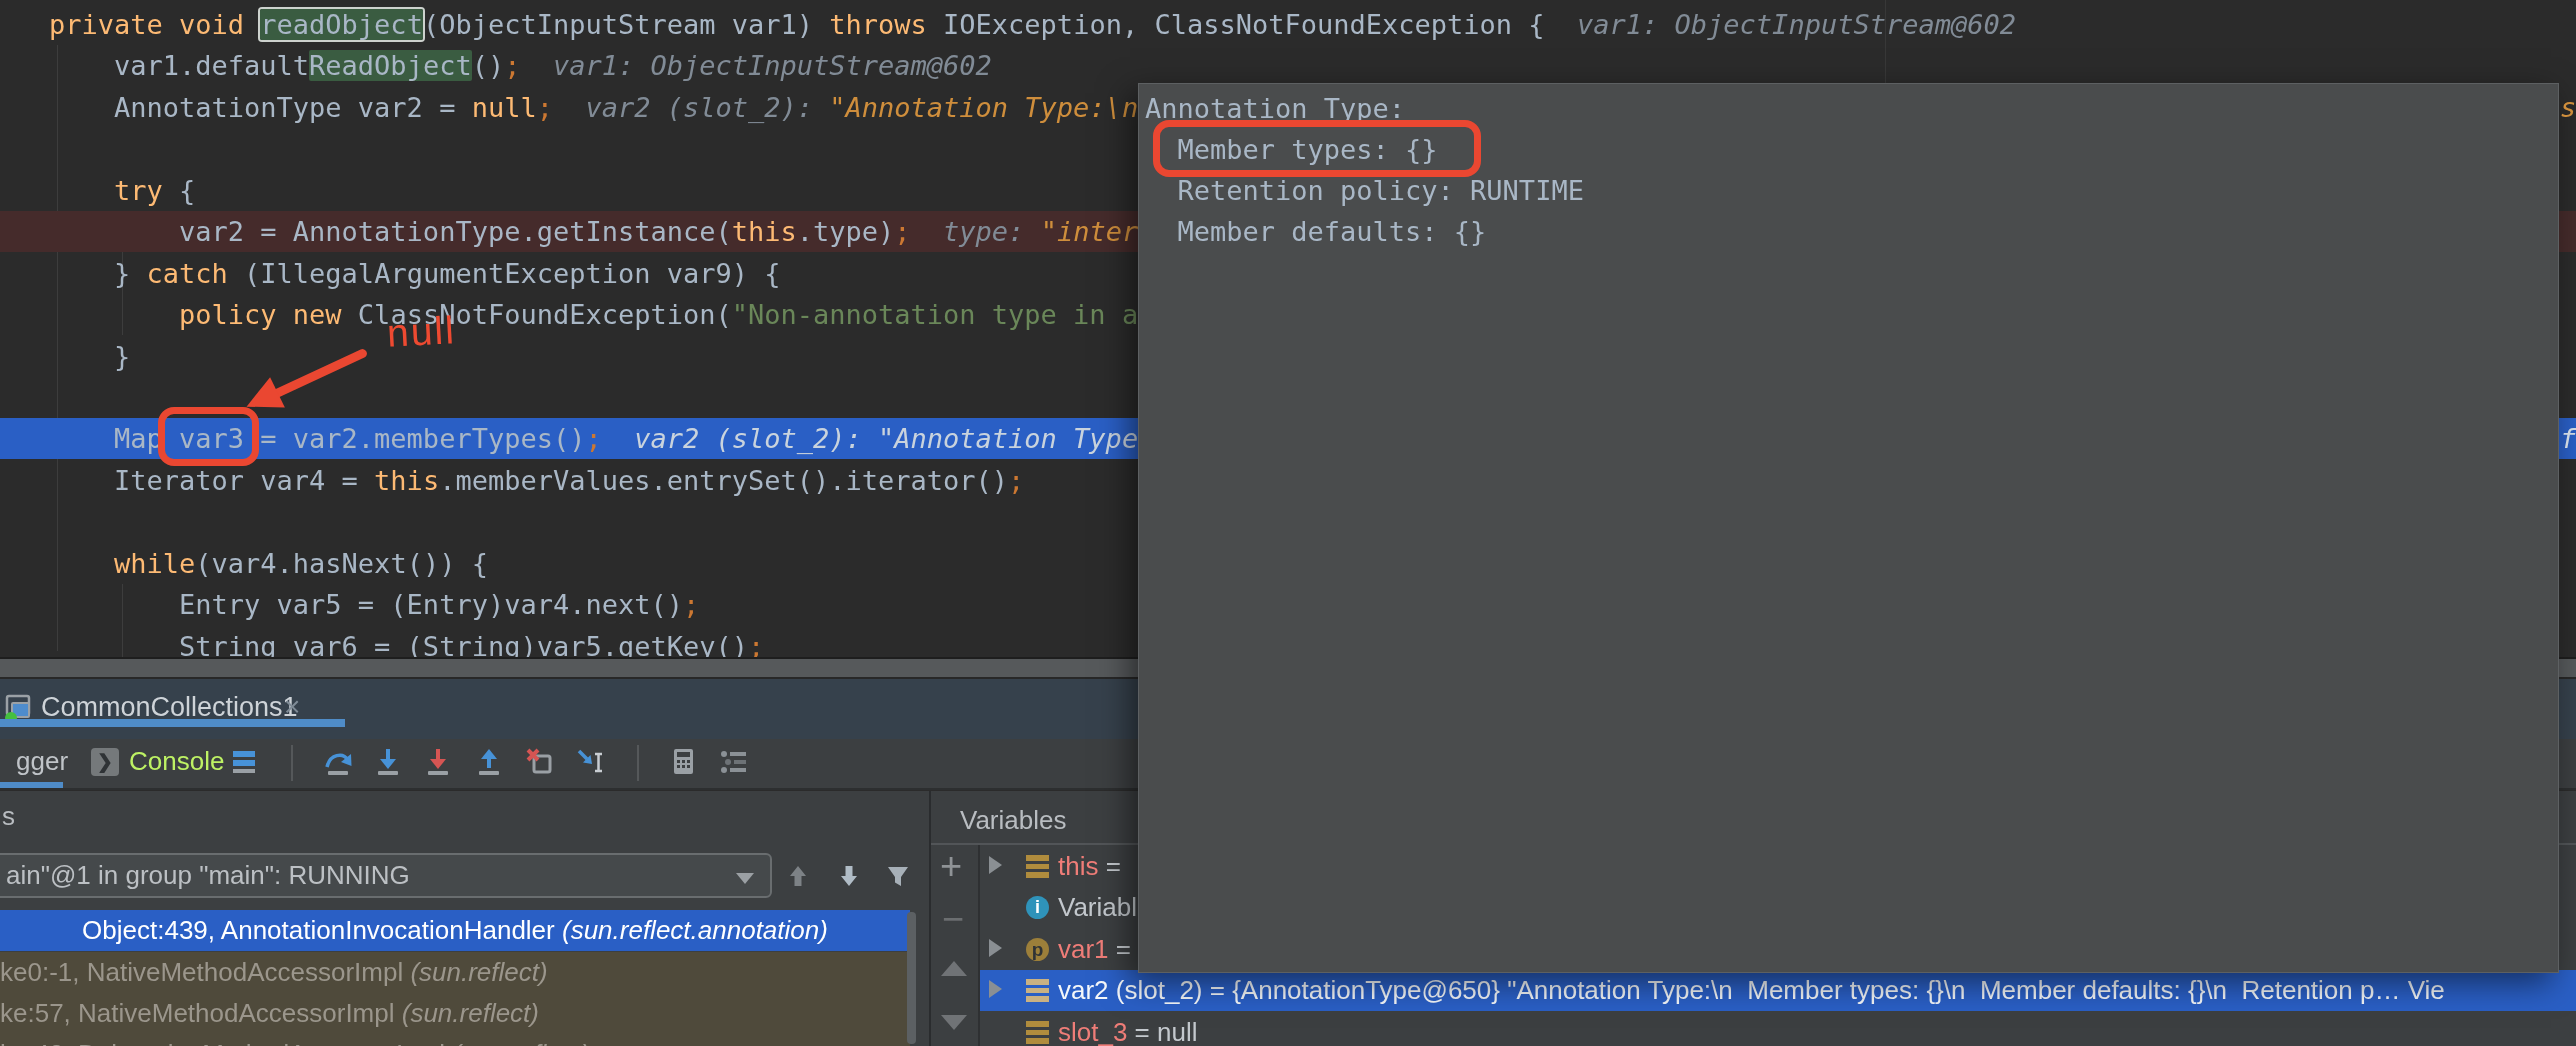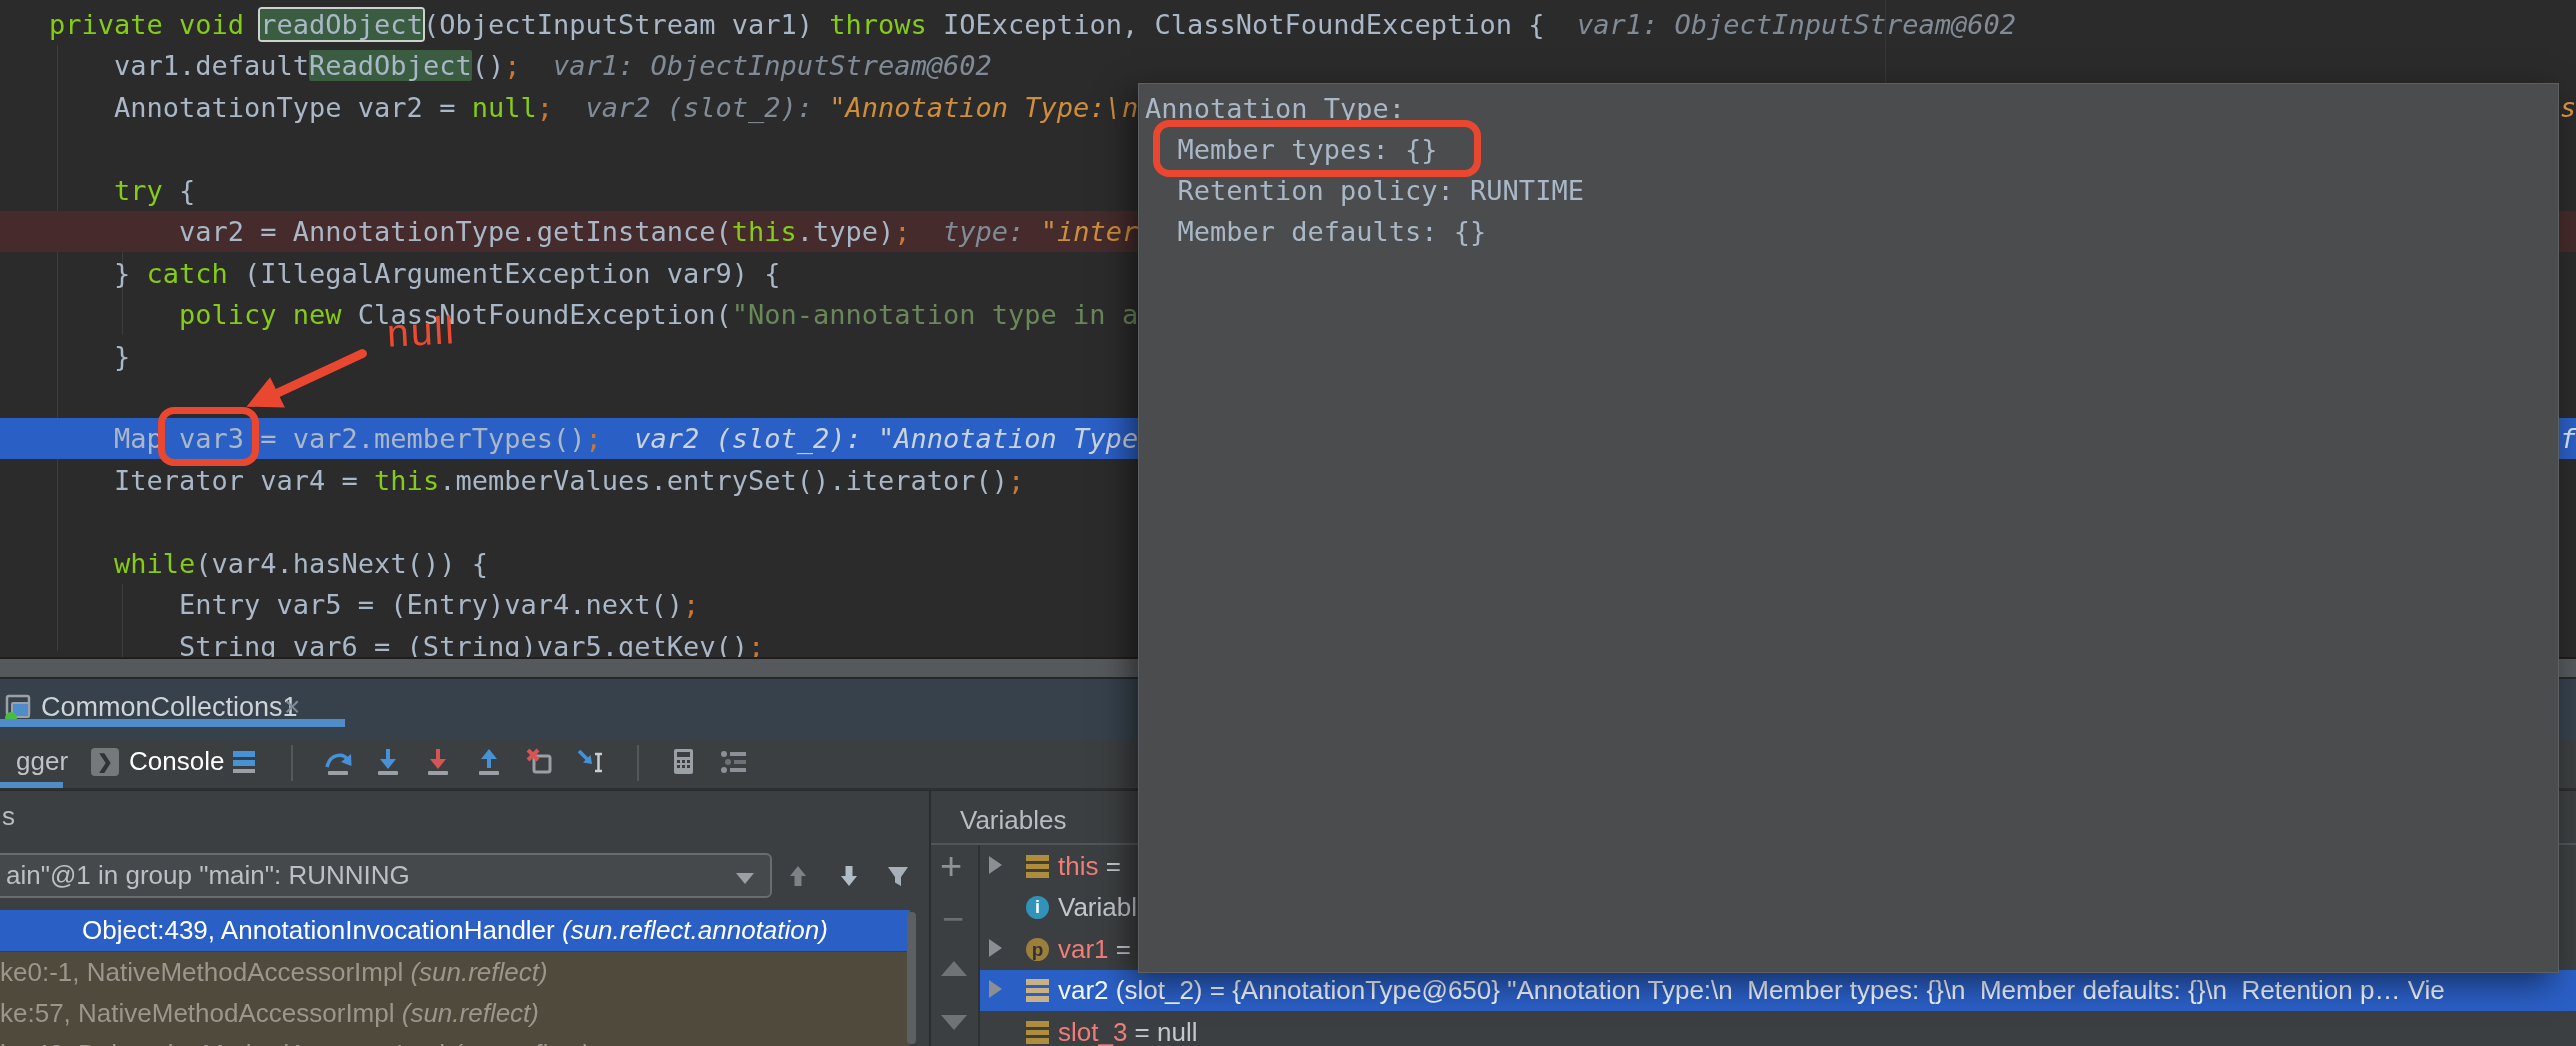--- a/index.html
+++ b/index.html
@@ -2,21 +2,21 @@
 <html><head>
 <meta charset="utf-8">
 <style>
   html,body{margin:0;padding:0;background:#2b2b2b;width:2576px;height:1046px;overflow:hidden;}
   #root{position:relative;width:2576px;height:1046px;font-family:"Liberation Sans",sans-serif;}
   
   #editor{position:absolute;left:0;top:0;width:2576px;height:657px;background:#2b2b2b;overflow:hidden;z-index:1;}
   .code-line{position:absolute;left:0;width:2576px;height:41px;line-height:41px;padding-left:49px;box-sizing:border-box;white-space:pre;font-family:"DejaVu Sans Mono",monospace;font-size:27px;color:#a9b7c6;}
   .code-line.brk{background:#452b2b;}
   .code-line.exec{background:#2a5fc5;}
-  .c-kw{color:#84cc16;}
+  .c-kw{color:#fdba74;}
   .c-def{color:#a9b7c6;}
   .c-semi{color:#cc7832;}
   .c-str{color:#6a8759;}
   .c-hint{color:#818b96;font-style:italic;}
   .c-hval{color:#cf8e3c;font-style:italic;}
   .c-hblue{color:#c9d3dd;font-style:italic;}
   .c-m1{background:#3a5c41;box-shadow:0 0 0 2px #cdd2ce;border-radius:2px;}
   .c-m2{background:#3a5c41;border-radius:2px;}
   .guide{position:absolute;width:1px;background:#3d3d3d;}
   #margin-guide{position:absolute;left:1885px;top:0;width:1px;height:657px;background:#383838;}
@@ -37,21 +37,21 @@
   #tabbar{position:absolute;left:0;top:679px;width:2576px;height:60px;background:#36414c;z-index:2;}
   #tab-icon{position:absolute;left:4px;top:14px;width:30px;height:30px;}
   #tab-label{position:absolute;left:41px;top:0;height:60px;line-height:57px;font-size:27px;color:#ced3d8;}
   #tab-close{position:absolute;left:284px;top:0;height:60px;line-height:55px;font-size:28px;color:#7f8b96;}
   #tab-underline{position:absolute;left:0;top:40px;width:345px;height:8px;background:#4f8cc8;}
   #toolbar{position:absolute;left:0;top:739px;width:2576px;height:51px;background:#3c3f41;border-bottom:2px solid #2d2f30;box-sizing:border-box;z-index:2;}
   #debugger-tab{position:absolute;left:16px;top:0;height:45px;line-height:45px;font-size:26px;color:#c0c4c8;}
   #debugger-underline{position:absolute;left:0;top:43px;width:63px;height:6px;background:#4f8cc8;}
   #console-tab{position:absolute;left:91px;top:0;height:49px;}
   #console-icon{position:absolute;left:0;top:9px;width:28px;height:28px;background:#75797b;border-radius:4px;color:#2f3336;font-weight:bold;font-size:19px;text-align:center;line-height:28px;}
-  #console-label{position:absolute;left:38px;top:0;height:45px;line-height:45px;font-size:26px;color:#ffffff;text-align:right;}
+  #console-label{position:absolute;left:38px;top:0;height:45px;line-height:45px;font-size:26px;color:#bef264;text-align:right;}
   .tb-icon{position:absolute;top:7px;width:30px;height:30px;}
   .tb-sep{position:absolute;top:6px;width:2px;height:36px;background:#55585a;}
   
   #headers{position:absolute;left:0;top:791px;width:2576px;height:54px;background:#3c3f41;z-index:2;}
   #frames-header{position:absolute;left:2px;top:0;height:54px;line-height:51px;font-size:26px;color:#b9bdc1;}
   #variables-header{position:absolute;left:960px;top:4px;height:54px;line-height:51px;font-size:26px;color:#b9bdc1;}
   #panel-divider{position:absolute;left:929px;top:791px;width:2px;height:256px;background:#2a2c2e;z-index:3;}
   #vars-underline{position:absolute;left:931px;top:843px;width:1645px;height:2px;background:#525558;z-index:3;}
   
   #frames-pane{position:absolute;left:0;top:845px;width:929px;height:201px;background:#3c3f41;overflow:hidden;z-index:2;}

